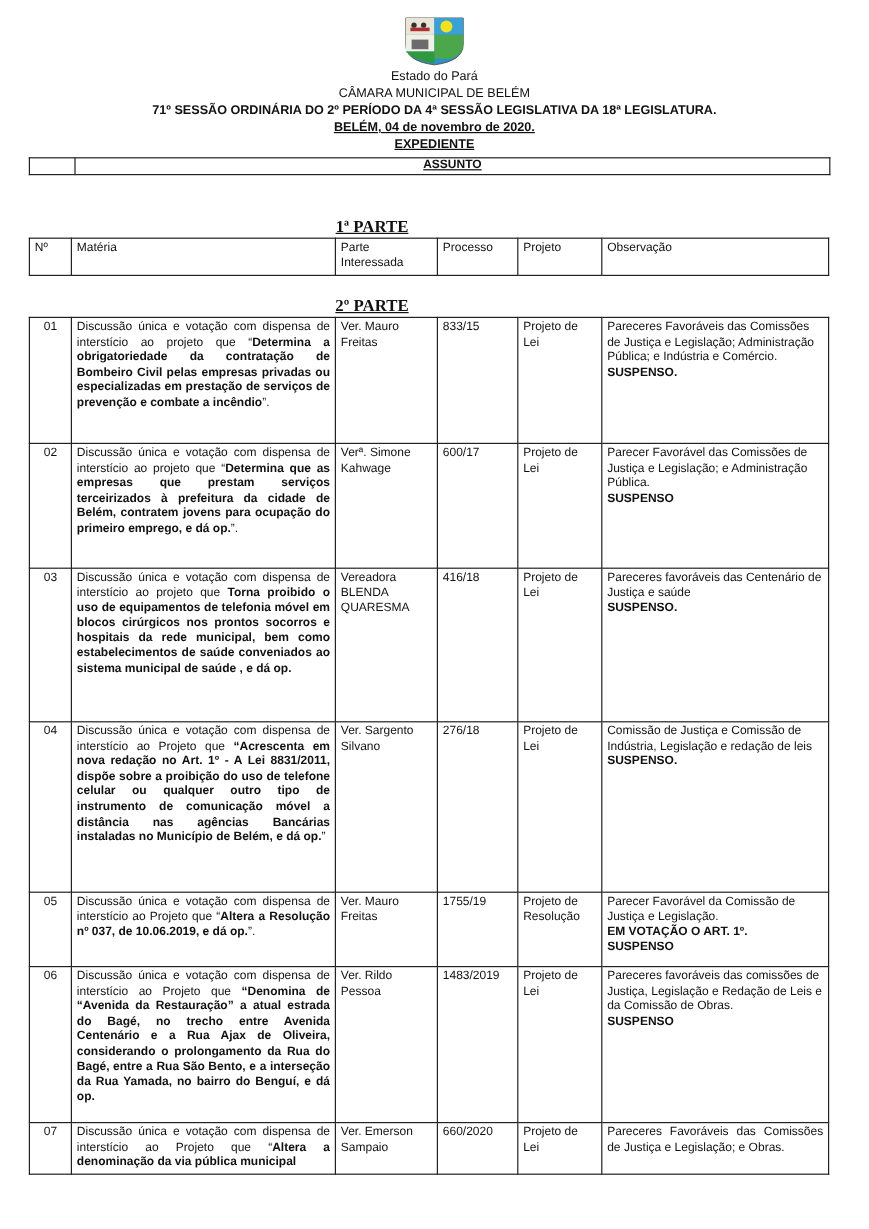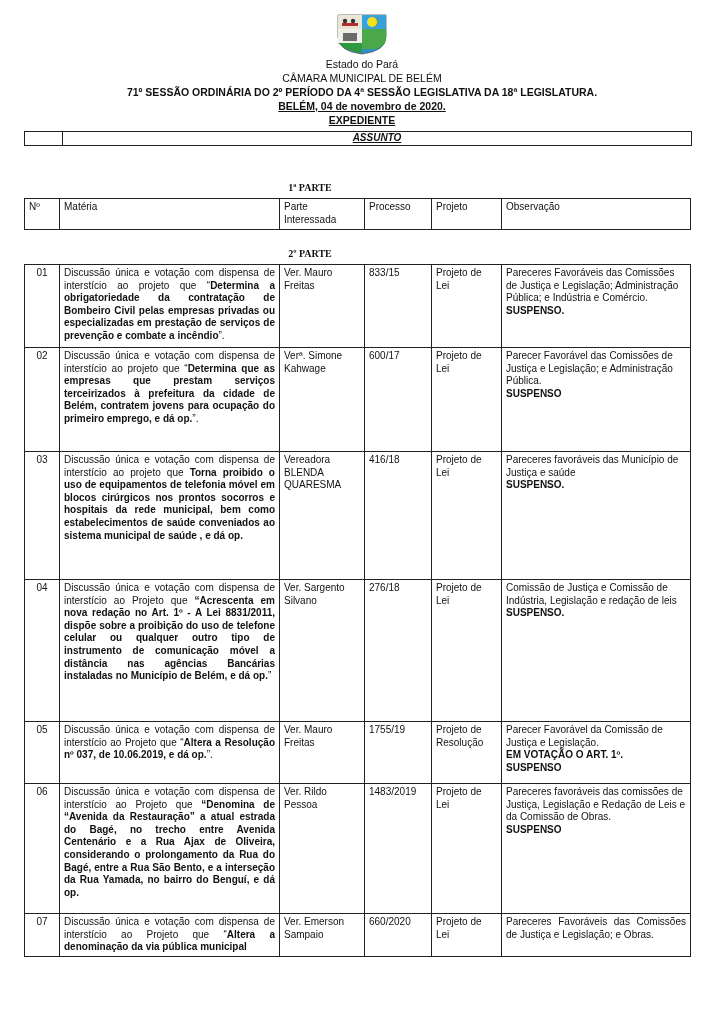--- a/index.html
+++ b/index.html
@@ -7,25 +7,25 @@
          font-family: "Liberation Sans", sans-serif; color: #111; }
   .page { position: absolute; left: 0; top: 0; width: 724px; height: 1024px; }
   .logo { position: absolute; left: 336px; top: 13px; width: 52px; height: 42px; }
   .hdr { position: absolute; left: 0; width: 724px; text-align: center; font-size: 10.5px; line-height: 13px; }
   .hdr.b { font-weight: bold; }
   .u { text-decoration: underline; font-weight: bold; }
 
   table { border-collapse: collapse; position: absolute; table-layout: fixed; }
   td { border: 1px solid #222; vertical-align: top; font-size: 10px; line-height: 12.6px; padding: 2px 4px; }
   .assunto td { height: 13px; padding: 0 4px; }
-  .assunto td.center { text-align: center; font-style: italic; }
+  .assunto td.center { text-align: center; }
   .just { text-align: justify; text-align-last: left; }
   .c { text-align: center; }
   b { font-weight: bold; }
-  .part-title { position: absolute; left: 0; width: 620px; text-align: center; font-family: "Liberation Serif", serif; font-weight: bold; font-size: 10px; }
+  .part-title { position: absolute; left: 0; width: 620px; text-align: center; font-family: "Liberation Serif", serif; font-weight: bold; text-decoration: underline; font-size: 14px; }
 </style>
 </head>
 <body>
 
 <div class="page">
 
   <svg class="logo" viewBox="0 0 52 42">
     <path d="M2 2 H50 V24 Q50 38 26 41 Q2 38 2 24 Z" fill="#2f8fc8" stroke="#555" stroke-width="0.8"></path>
     <rect x="2" y="2" width="24" height="14" fill="#e9e6d8"></rect>
     <circle cx="9" cy="8" r="2.2" fill="#333"></circle>
@@ -86,21 +86,21 @@
   <table id="part2" style="left:24px; top:264px; width:667px;">
     <colgroup>
       <col style="width:35px">
         <col style="width:220px">
         <col style="width:85px">
       <col style="width:67px">
         <col style="width:70px">
         <col>
     </colgroup>
     <tbody id="part2-body">
-        <tr style="height: 83px;">
+        <tr style="height: 105px;">
           <td class="c"><span>01</span></td>
           <td class="just"><span>Discussão única e votação com dispensa de interstício ao projeto que “</span><b>Determina a obrigatoriedade da contratação de Bombeiro Civil pelas empresas privadas ou especializadas em prestação de serviços de prevenção e combate a incêndio</b><span>”.</span></td>
           <td><span>Ver. Mauro Freitas</span></td>
           <td><span>833/15</span></td>
           <td><span>Projeto de Lei</span></td>
           <td><span>Pareceres Favoráveis das Comissões de Justiça e Legislação; Administração Pública; e Indústria e Comércio.</span><br><b>SUSPENSO.</b></td>
         </tr>
         <tr style="height: 104px;">
           <td class="c"><span>02</span></td>
           <td class="just"><span>Discussão única e votação com dispensa de interstício ao projeto que “</span><b>Determina que as empresas que prestam serviços terceirizados à prefeitura da cidade de Belém, contratem jovens para ocupação do primeiro emprego, e dá op.</b><span>”.</span></td>
@@ -108,21 +108,21 @@
           <td><span>600/17</span></td>
           <td><span>Projeto de Lei</span></td>
           <td><span>Parecer Favorável das Comissões de Justiça e Legislação; e Administração Pública.</span><br><b>SUSPENSO</b></td>
         </tr>
         <tr style="height: 128px;">
           <td class="c"><span>03</span></td>
           <td class="just"><span>Discussão única e votação com dispensa de interstício ao projeto que </span><b>Torna proibido o uso de equipamentos de telefonia móvel em blocos cirúrgicos nos prontos socorros e hospitais da rede municipal, bem como estabelecimentos de saúde conveniados ao sistema municipal de saúde , e dá op.</b><span></span></td>
           <td><span>Vereadora BLENDA QUARESMA</span></td>
           <td><span>416/18</span></td>
           <td><span>Projeto de Lei</span></td>
-          <td><span>Pareceres favoráveis das Município de Justiça e saúde</span><br><b>SUSPENSO.</b></td>
+          <td><span>Pareceres favoráveis das Centenário de Justiça e saúde</span><br><b>SUSPENSO.</b></td>
         </tr>
         <tr style="height: 142px;">
           <td class="c"><span>04</span></td>
           <td class="just"><span>Discussão única e votação com dispensa de interstício ao Projeto que </span><b>“Acrescenta em nova redação no Art. 1º - A Lei 8831/2011, dispõe sobre a proibição do uso de telefone celular ou qualquer outro tipo de instrumento de comunicação móvel a distância nas agências Bancárias instaladas no Município de Belém, e dá op.</b><span>”</span></td>
           <td><span>Ver. Sargento Silvano</span></td>
           <td><span>276/18</span></td>
           <td><span>Projeto de Lei</span></td>
           <td><span>Comissão de Justiça e Comissão de Indústria, Legislação e redação de leis</span><br><b>SUSPENSO.</b></td>
         </tr>
         <tr style="height: 62px; margin-left: 16px;">

